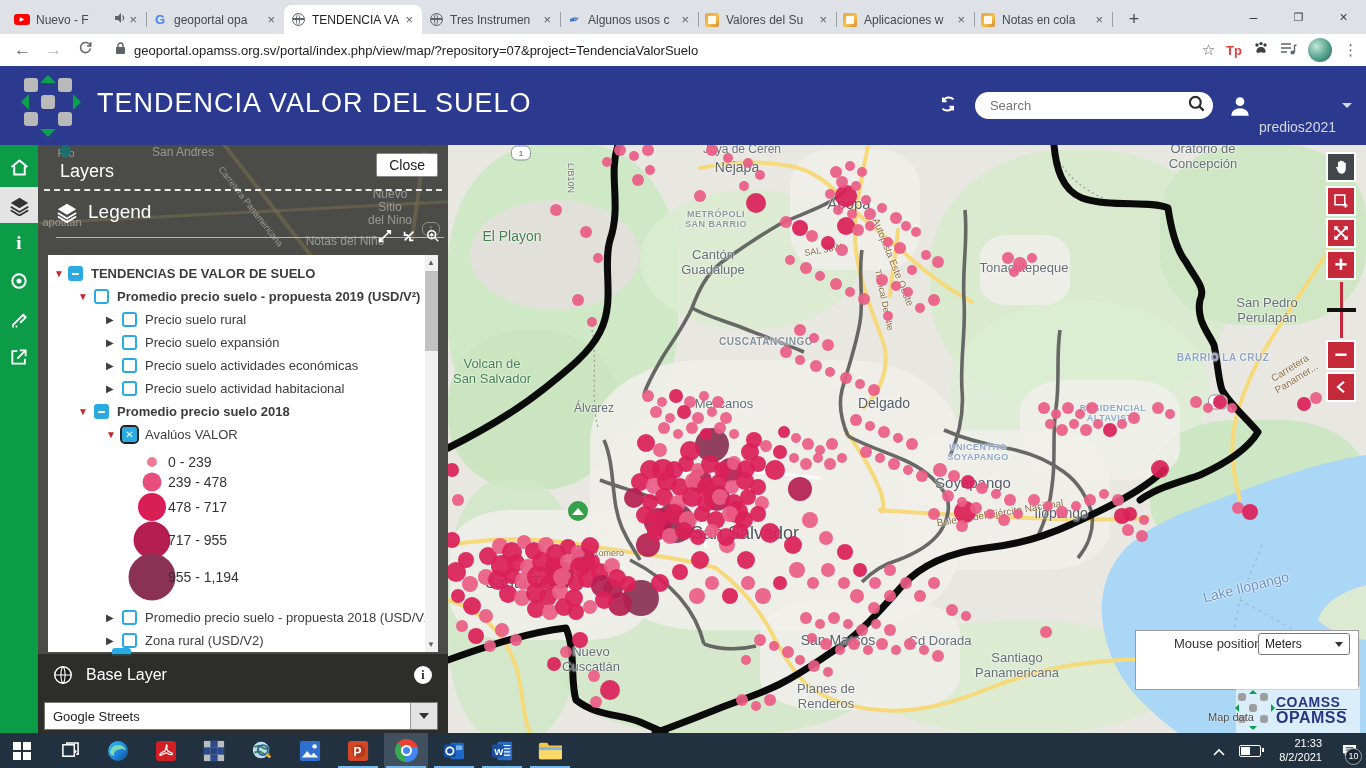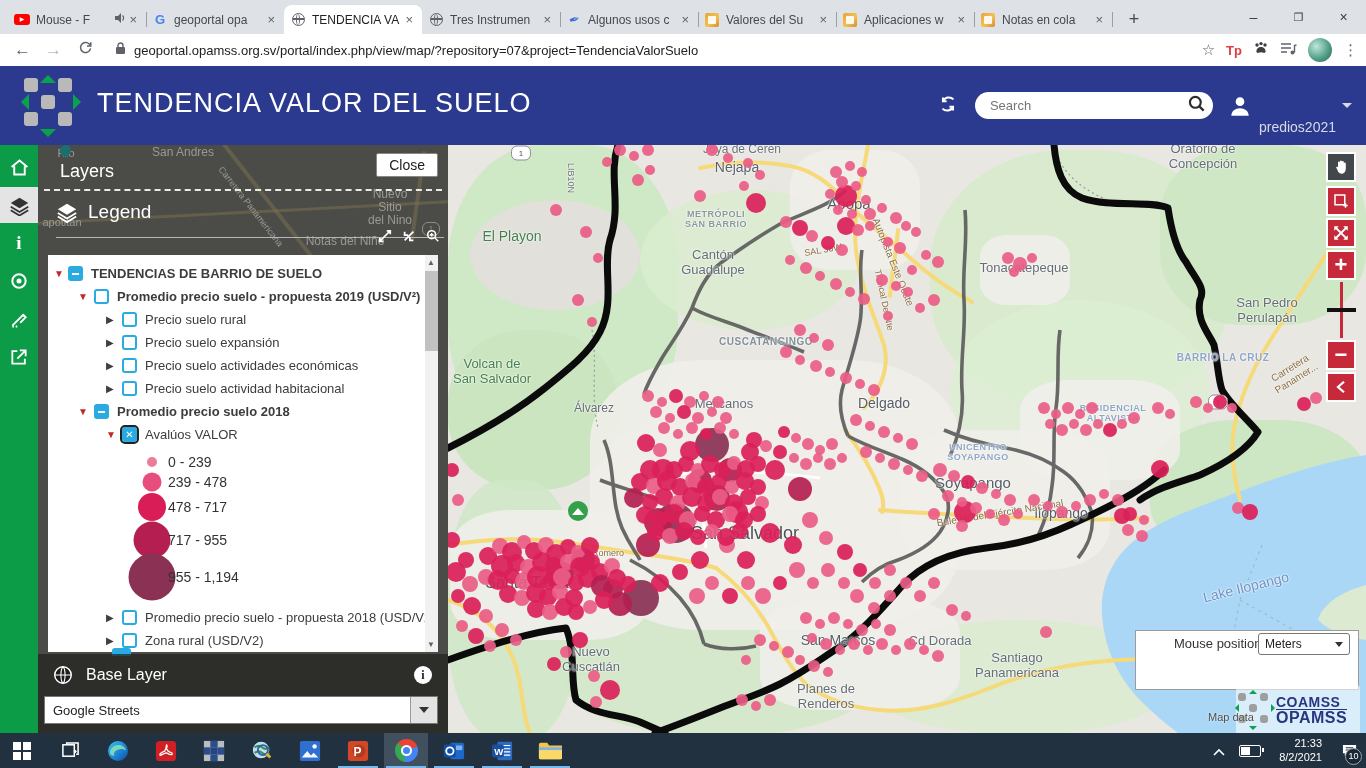--- a/index.html
+++ b/index.html
@@ -147,21 +147,21 @@
   
   #sbtrack{position:absolute;right:0;top:0;width:13px;height:397px;background:#f1f1f1;}
   #sbthumb{position:absolute;right:0;top:16px;width:13px;height:80px;background:#c1c1c1;}
   .sbarrow{position:absolute;right:2px;width:9px;color:#606060;font-size:8px;}
   
   #baselayer{position:absolute;left:0;right:0;top:509px;height:79px;background:rgba(33,33,31,.72);}
   #bl-head{position:absolute;left:14px;top:10px;display:flex;align-items:center;color:#fff;font-size:16px;}
   #bl-head svg{margin-right:12px;}
   #bl-info{position:absolute;right:16px;top:12px;width:18px;height:18px;background:#fff;border-radius:50%;
      color:#222;font-size:12px;font-weight:bold;text-align:center;line-height:18px;font-family:"Liberation Serif",serif;}
-  #bl-select{position:absolute;left:6px;right:10px;top:42px;height:26px;background:#fff;border:1px solid #777;
+  #bl-select{position:absolute;left:6px;right:10px;top:48px;height:26px;background:#fff;border:1px solid #777;
      display:flex;align-items:center;justify-content:space-between;}
   #bl-select .val{margin-left:8px;font-size:13px;color:#222;}
   #bl-select .btn{width:26px;height:100%;background:#e3e3e3;border-left:1px solid #999;display:flex;
      align-items:center;justify-content:center;}
   #bl-select .btn i{width:0;height:0;border-left:5px solid transparent;border-right:5px solid transparent;
      border-top:6px solid #333;}
   .sliver{position:absolute;left:74px;top:503px;width:15px;height:6px;border:2px solid #29abe2;border-bottom:none;
      border-radius:3px 3px 0 0;background:#29abe2;}
   
   #taskbar{position:absolute;left:0;top:733px;width:1366px;height:35px;background:#22313f;z-index:10;}
@@ -180,21 +180,21 @@
 <body>
 
 <div id="stage">
 
   <div id="tabstrip">
     <div id="tabs">
         <div class="tab" style="left: 8px;">
           <span class="fav">
             <i class="f-yt">▶</i>
           </span>
-          <span class="lbl">Mouse - F</span>
+          <span class="lbl">Nuevo - F</span>
           <span class="spk"><svg width="12" height="12" viewBox="0 0 12 12">
               <polygon points="1,4 4,4 7,1 7,11 4,8 1,8" fill="#5f6368"></polygon>
               <path d="M8.5,3.5 A3.4,3.4 0 0 1 8.5,8.5" stroke="#5f6368" fill="none" stroke-width="1.2"></path>
             </svg></span>
           <span class="x">×</span>
           <span class="sep"></span>
         </div>
         <div class="tab" style="left: 146px;">
           <span class="fav">
             <i class="f-g">G</i>
@@ -911,21 +911,21 @@
               <path d="M10 10l4 4M4.5 6.5h4M6.5 4.5v4" stroke="#fff" stroke-width="1.6"></path>
             </svg></span>
       </div>
 
       <div id="legendbox">
         <div id="treerows">
             <div class="trow" style="left: 0px; top: 8px; width: 375px; padding-left: 6px; font-weight: bold;">
               <span class="arr" style="color:#c1272d;">▼</span>
               <span style="width:2px;flex:none;"></span>
               <span class="cb minus"></span>
-              <span>TENDENCIAS DE BARRIO DE SUELO</span>
+              <span>TENDENCIAS DE VALOR DE SUELO</span>
             </div>
             <div class="trow" style="left: 0px; top: 31px; width: 375px; padding-left: 30px; font-weight: bold;">
               <span class="arr" style="color:#c1272d;">▼</span>
               <span style="width:4px;flex:none;"></span>
               <span class="cb "></span>
               <span>Promedio precio suelo - propuesta 2019 (USD/V²)</span>
             </div>
             <div class="trow" style="left: 0px; top: 54px; width: 375px; padding-left: 58px;">
               <span class="arr" style="color:#3f3f3f;">▶</span>
               <span style="width:4px;flex:none;"></span>

